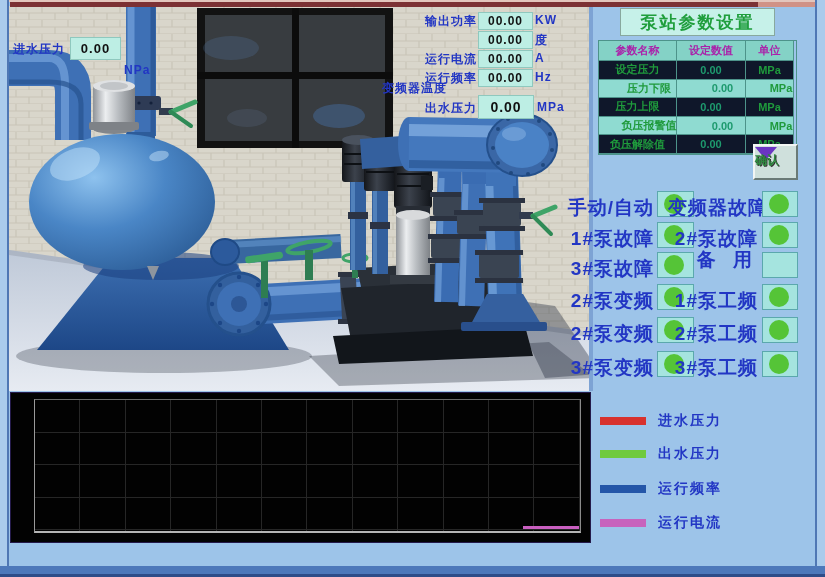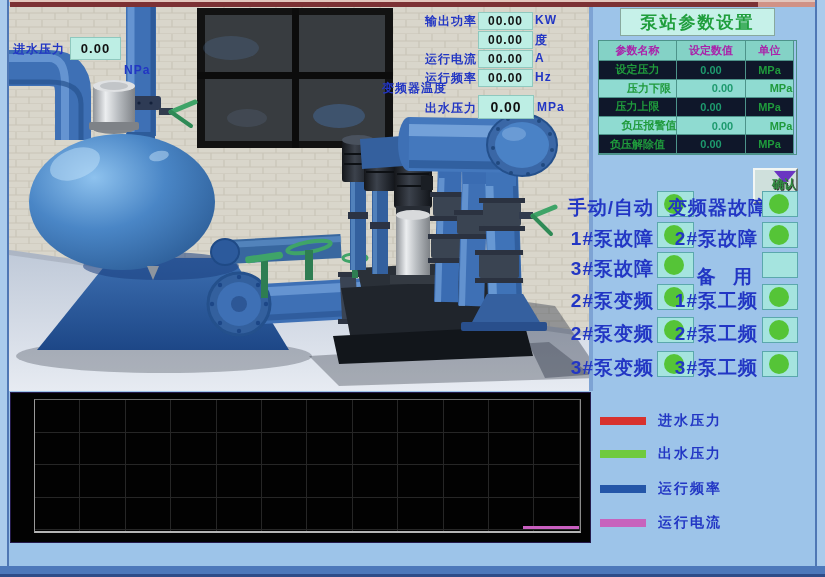--- a/index.html
+++ b/index.html
@@ -43,23 +43,23 @@
       grid-template-columns:78px 69px 48px;grid-auto-rows:auto;}
   .ptable .cell{border-right:1px solid #4d938a;border-bottom:1px solid #4d938a;display:flex;
       align-items:center;justify-content:center;font-weight:bold;font-size:11px;height:17.6px;white-space:nowrap;}
   .ptable .hdr{background:#84d2c6;color:#aa22aa;height:19px;}
   .row-light{background:#0f172a;}
   .row-dark{background:#8fdbd1;padding-left:23px;}
   .cname{color:#1f9a3c;}
   .cval{color:#1e9a6e;}
   .cunit{color:#1f9a3c;}
   
-  .confirm-btn{left:753px;top:168px;width:41px;height:32px;background:#cfe0dc;
+  .confirm-btn{left:753px;top:144px;width:41px;height:32px;background:#cfe0dc;
       border-top:2px solid #f2f6f4;border-left:2px solid #f2f6f4;border-right:2px solid #6a7a76;border-bottom:2px solid #6a7a76;
-      display:flex;flex-direction:column;align-items:flex-end;cursor:pointer;}
+      display:flex;flex-direction:column;align-items:flex-start;cursor:pointer;}
   .confirm-tri{width:0;height:0;margin-top:1px;border-left:11px solid transparent;border-right:11px solid transparent;border-top:13px solid #6a35c2;}
   .confirm-txt{margin-top:-8px;font-size:12px;font-weight:bold;color:#2d8a3e;text-shadow:1px 1px 0 #333;white-space:nowrap;}
   
   .ind-label{position:absolute;text-align:right;color:#2236c4;font-weight:bold;font-size:19px;letter-spacing:1px;white-space:nowrap;}
   .ind-box{position:absolute;width:35px;height:24px;background:#a5e4df;border:1px solid #5ba8ad;}
   .ind-dot{width:20px;height:20px;border-radius:50%;margin:2px 0 0 6px;}
   
   .leg-bar{position:absolute;width:46px;height:8px;}
   .leg-label{position:absolute;color:#2236c4;font-weight:bold;font-size:14px;letter-spacing:2px;white-space:nowrap;}
 </style>
@@ -392,21 +392,21 @@
     </div>
   <div class="abs ind-label" style="left:668px;top:226px;width:90px;">2#泵故障</div>
   <div class="abs ind-box" style="left:762px;top:222px;width:34px;">
       <div class="ind-dot" style="background: rgb(85, 196, 55);"></div>
     </div>
 
   <div class="abs ind-label" style="left:560px;top:256px;width:94px;">3#泵故障</div>
   <div class="abs ind-box" style="left:657px;top:252px;">
       <div class="ind-dot" style="background: rgb(85, 196, 55);"></div>
     </div>
-  <div class="abs ind-label" style="left:668px;top:264px;width:90px;letter-spacing:6px;text-align:right;">备  用</div>
+  <div class="abs ind-label" style="left:668px;top:247px;width:90px;letter-spacing:6px;text-align:right;">备  用</div>
   <div class="abs ind-box" style="left:762px;top:252px;width:34px;">
       <div class="ind-dot" style="background: rgb(85, 196, 55); visibility: hidden;"></div>
     </div>
 
   <div class="abs ind-label" style="left:560px;top:288px;width:94px;">2#泵变频</div>
   <div class="abs ind-box" style="left:657px;top:284px;">
       <div class="ind-dot" style="background: rgb(85, 196, 55);"></div>
     </div>
   <div class="abs ind-label" style="left:668px;top:288px;width:90px;">1#泵工频</div>
   <div class="abs ind-box" style="left:762px;top:284px;width:34px;">

